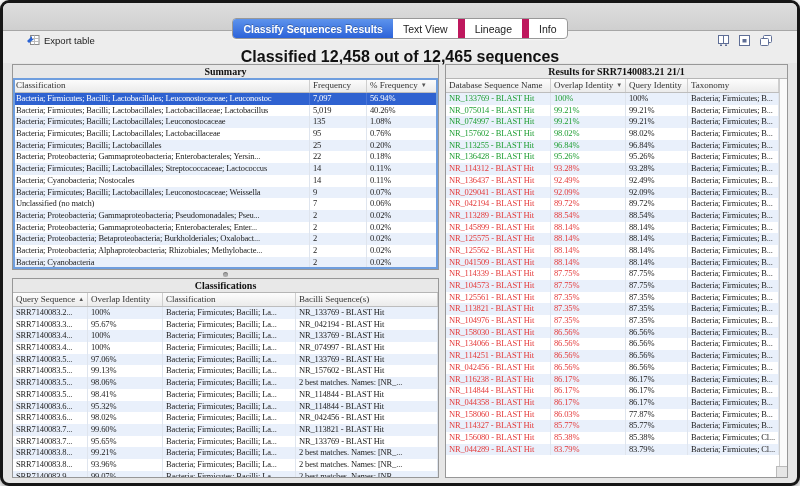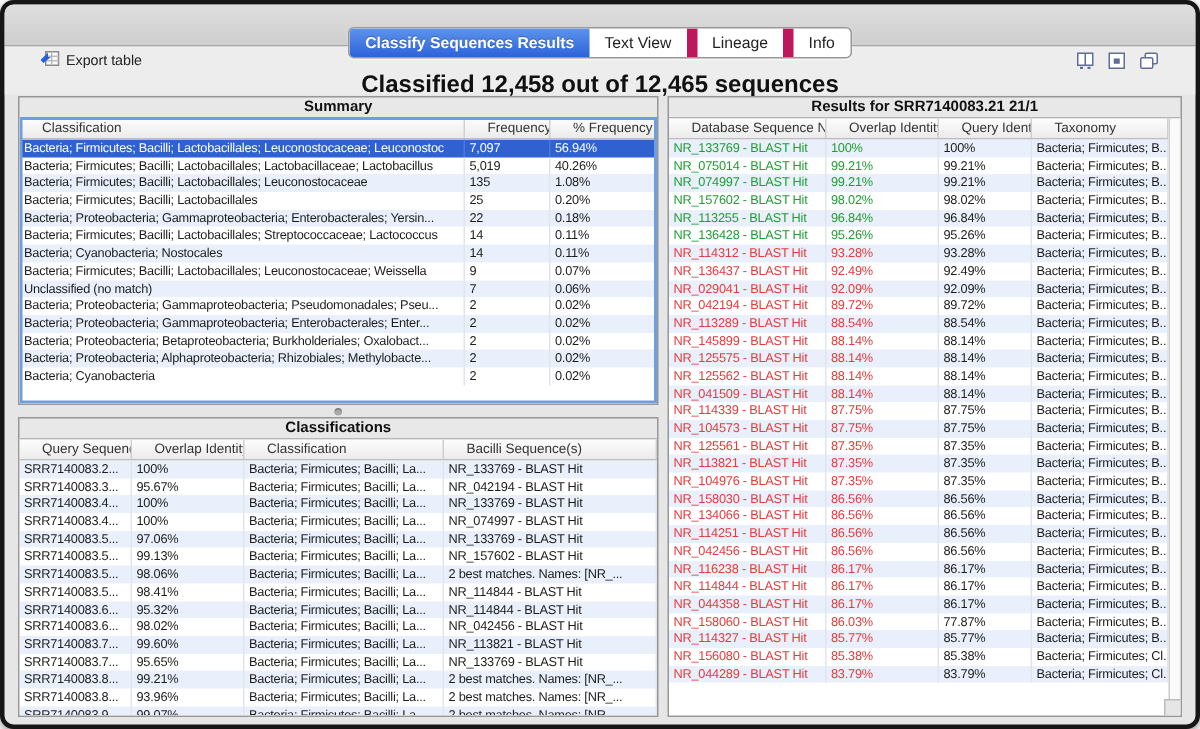--- a/index.html
+++ b/index.html
@@ -22,40 +22,40 @@
   
   .toolbar{height:19px;background:#ededed;display:flex;align-items:center;padding:0 24px;}
   .export-btn{display:flex;align-items:center;gap:4px;font-size:9.5px;color:#222;cursor:default;}
   .toolbar-spacer{flex:1;}
   .view-icons{display:flex;gap:8px;align-items:center;}
   .view-icons svg{display:block;}
   
   .classified{height:13px;line-height:13px;text-align:center;font-size:16px;font-weight:bold;
               color:#111;background:#ededed;}
   
-  .content{display:flex;gap:6px;padding:1px 9px 6px 9px;height:414px;}
+  .content{display:flex;gap:6px;padding:1px 9px 6px 9px;height:414px;font-family:Liberation Serif, serif;}
   .left-col{width:427px;display:flex;flex-direction:column;}
   .right-col{flex:1;display:flex;flex-direction:column;}
   .panel{border:1px solid #979797;background:#e8e8e8;display:flex;flex-direction:column;
          box-sizing:border-box;overflow:hidden;}
   .panel-title{height:13px;line-height:13px;text-align:center;font-size:10px;font-weight:bold;
                color:#111;flex:0 0 auto;}
   .tablewrap{flex:1;background:#fff;border-top:1px solid #b5b5b5;overflow:hidden;
              display:flex;flex-direction:column;position:relative;}
   .tablewrap.focus-ring{outline:2px solid #6f9ede;outline-offset:-2px;}
   .panel-summary{height:206px;flex:0 0 auto;}
   .hsplitter{height:8px;flex:0 0 auto;position:relative;}
   .hsplitter .dot{position:absolute;left:50%;top:50%;width:5px;height:5px;margin:-2.5px 0 0 -2.5px;
                   border-radius:50%;background:#aaa;box-shadow:inset 0 1px 1px rgba(0,0,0,.3);}
   .panel-classifications{flex:1;}
   
   .thead{display:grid;height:13px;flex:0 0 auto;background:linear-gradient(#fdfdfd,#ebebeb);
          border-bottom:1px solid #bdbdbd;}
   .th{font-size:9px;color:#333;line-height:13px;padding:0 3px;border-right:1px solid #cfcfcf;
-      overflow:hidden;white-space:nowrap;box-sizing:border-box;margin-left:12px;}
+      overflow:hidden;white-space:nowrap;box-sizing:border-box;}
   .sort{font-size:6px;color:#555;margin-left:3px;vertical-align:1px;}
   .tbody{flex:1;overflow:hidden;}
   .trow{display:grid;height:11.7px;}
   .tbody .trow:nth-child(odd){background:var(--stripe,#e9f0fb);}
   .cell{font-size:8.5px;letter-spacing:-0.15px;line-height:11.7px;color:#1c1c1c;padding:0 3px;
         border-right:1px solid #dfe5ee;overflow:hidden;white-space:nowrap;box-sizing:border-box;}
   .trow.selected{background:var(--selection,#2f62d0) !important;}
   .trow.selected .cell{color:#fff;border-right-color:#4b77d8;}
   .trow.green .cell.c0,.trow.green .cell.c1{color:var(--hit-green,#1f9e33);}
   .trow.red .cell.c0,.trow.red .cell.c1{color:var(--hit-red,#e43b3b);}
@@ -144,20 +144,25 @@
                 <div class="cell c0">Bacteria; Firmicutes; Bacilli; Lactobacillales; Lactobacillaceae; Lactobacillus</div>
                 <div class="cell c1">5,019</div>
                 <div class="cell c2">40.26%</div>
               </div>
               <div class="trow">
                 <div class="cell c0">Bacteria; Firmicutes; Bacilli; Lactobacillales; Leuconostocaceae</div>
                 <div class="cell c1">135</div>
                 <div class="cell c2">1.08%</div>
               </div>
               <div class="trow">
+                <div class="cell c0">Bacteria; Firmicutes; Bacilli; Lactobacillales; Lactobacillaceae</div>
+                <div class="cell c1">95</div>
+                <div class="cell c2">0.76%</div>
+              </div>
+              <div class="trow">
                 <div class="cell c0">Bacteria; Firmicutes; Bacilli; Lactobacillales</div>
                 <div class="cell c1">25</div>
                 <div class="cell c2">0.20%</div>
               </div>
               <div class="trow">
                 <div class="cell c0">Bacteria; Proteobacteria; Gammaproteobacteria; Enterobacterales; Yersin...</div>
                 <div class="cell c1">22</div>
                 <div class="cell c2">0.18%</div>
               </div>
               <div class="trow">

